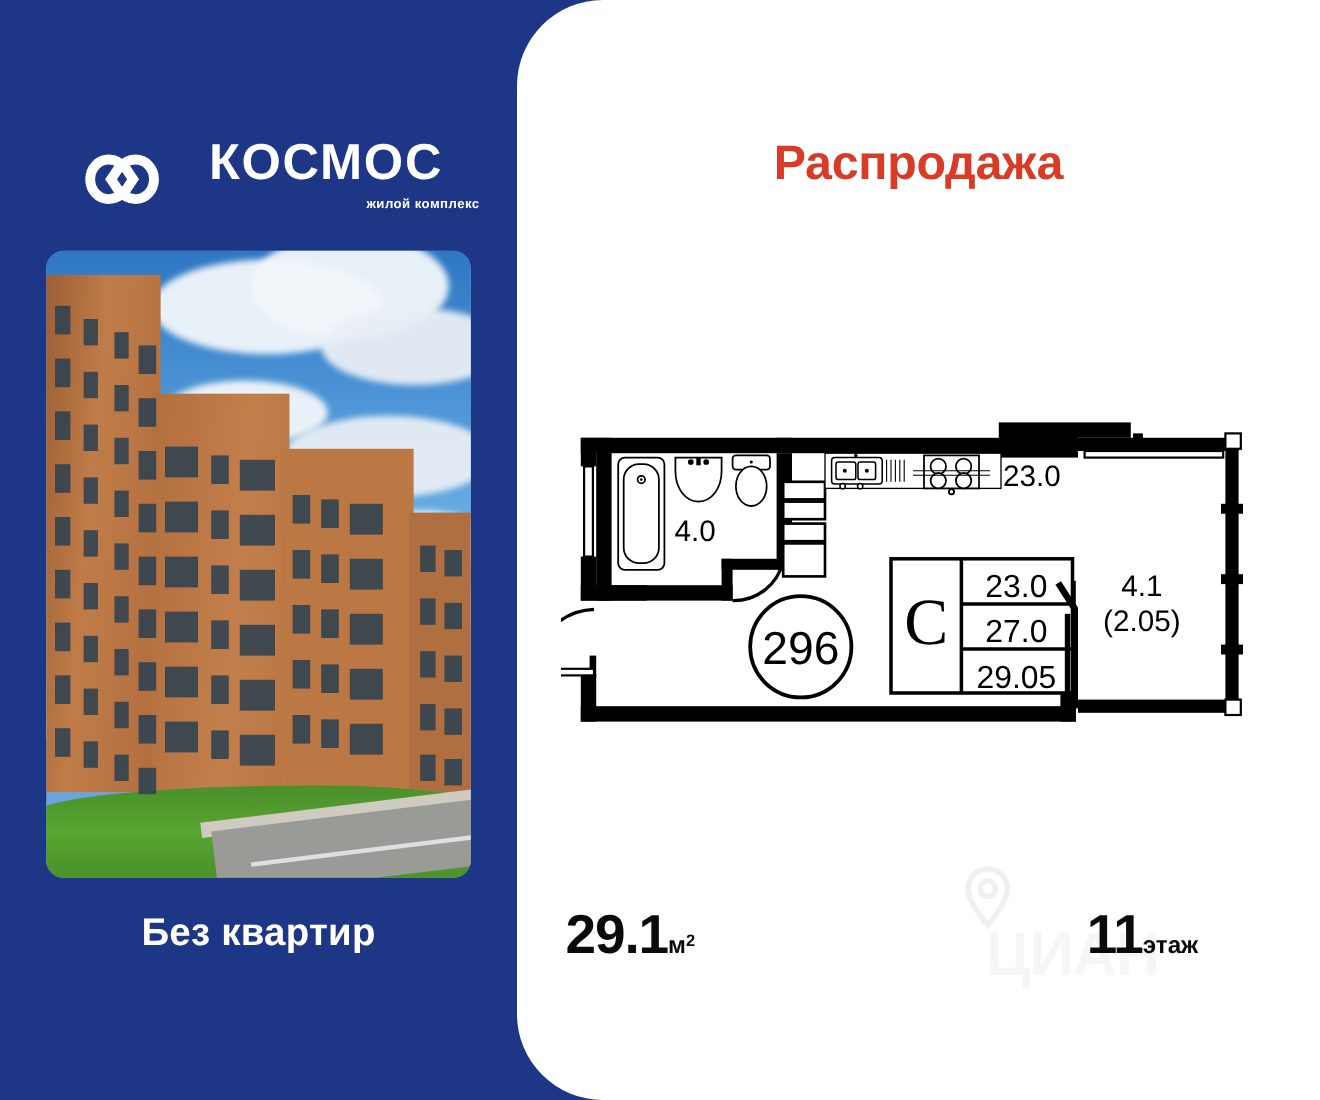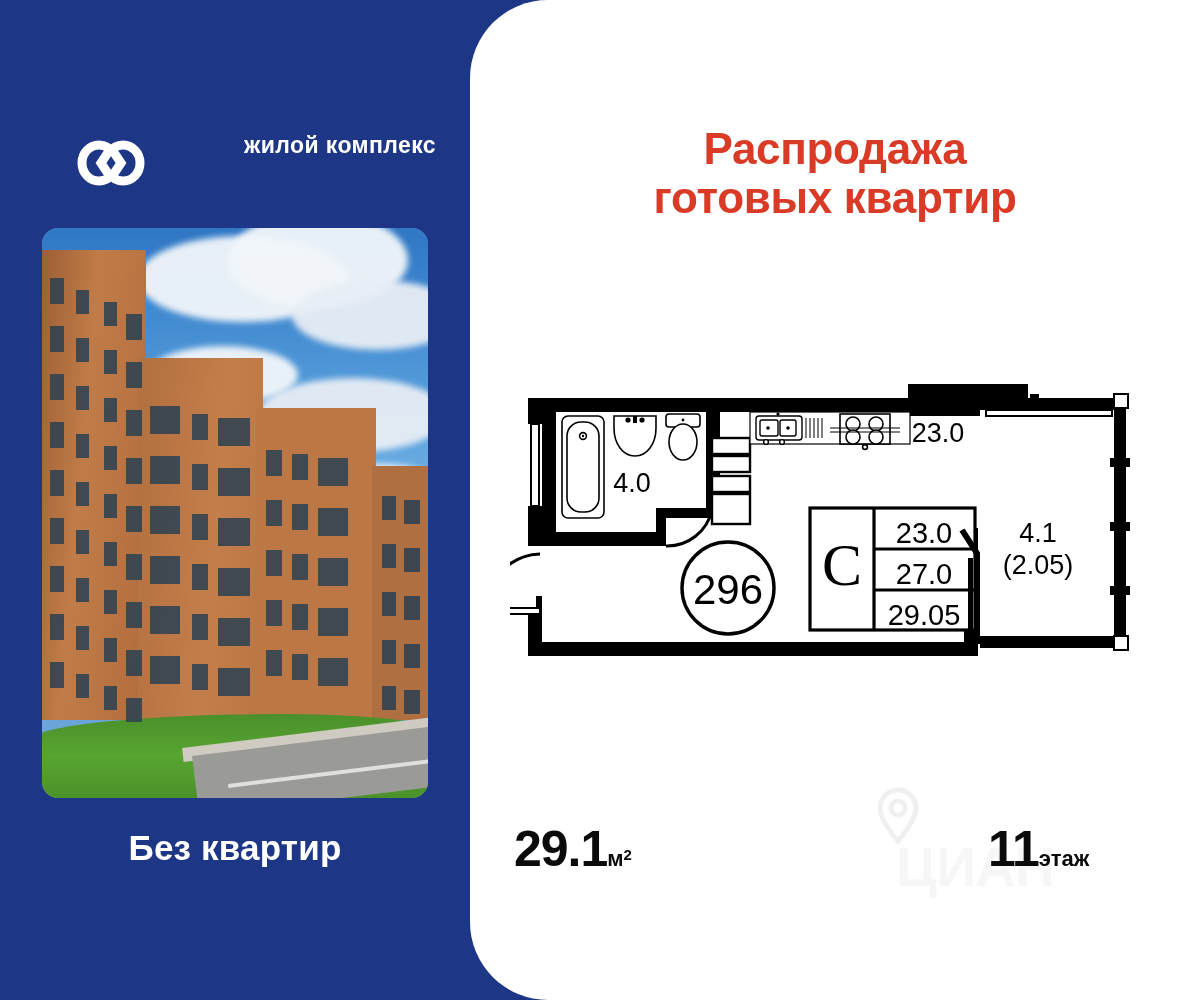--- a/index.html
+++ b/index.html
@@ -42,21 +42,21 @@
   #logo-wordmark {
     color: #ffffff;
     font-size: 46px;
     font-weight: bold;
     letter-spacing: 1.5px;
     line-height: 1;
     white-space: nowrap;
   }
   #logo-subtitle {
     color: #ffffff;
-    font-size: 23px;
+    font-size: 12px;
     font-weight: bold;
     letter-spacing: 0.4px;
     margin-top: 8px;
     text-align: right;
     padding-right: 4px;
     white-space: nowrap;
   }
 
   
   #photo-card {
@@ -233,20 +233,21 @@
 <body>
 
 <div id="left-panel">
 
   <div id="logo-block">
     <svg id="logo-mark" viewBox="0 0 118 62">
       <path d="M30 31c0-10 7.5-18 17-18 7 0 12 4 16 9l6 9-6 9c-4 5-9 9-16 9-9.5 0-17-8-17-18z
                M88 31c0-10-7.5-18-17-18-7 0-12 4-16 9l-6 9 6 9c4 5 9 9 16 9 9.5 0 17-8 17-18z" fill="none" stroke="#ffffff" stroke-width="9" stroke-linecap="round"></path>
     </svg>
     <div id="logo-text-wrap">
+      <div id="logo-wordmark">КОСМОС</div>
       <div id="logo-subtitle">жилой комплекс</div>
     </div>
   </div>
 
   <div id="photo-card">
     <div class="ph-sky"></div>
 
     <div class="cloud" style="left:96px;  top:8px;   width:210px; height:86px;"></div>
     <div class="cloud" style="left:186px; top:-16px; width:180px; height:96px;"></div>
     <div class="cloud cloud2" style="left:250px; top:52px;  width:170px; height:70px;"></div>
@@ -361,21 +362,20 @@
     </svg>
   </div>
 
   <div id="left-caption">Без квартир</div>
 </div>
 
 <div id="right-panel">
 
   <div id="headline">
     <span class="hl-line">Распродажа</span>
-    <span class="hl-line">готовых квартир</span>
   </div>
 
   <div id="watermark">
     <svg width="60" height="60" style="position:absolute;left:0;top:0;">
       <path d="M30 4c-10 0-18 8-18 18 0 13 18 33 18 33s18-20 18-33c0-10-8-18-18-18z" fill="none" stroke="#000" stroke-width="5"></path>
       <circle cx="30" cy="22" r="7" fill="none" stroke="#000" stroke-width="5"></circle>
     </svg>
     <div id="watermark-text">ЦИАН</div>
   </div>
 

